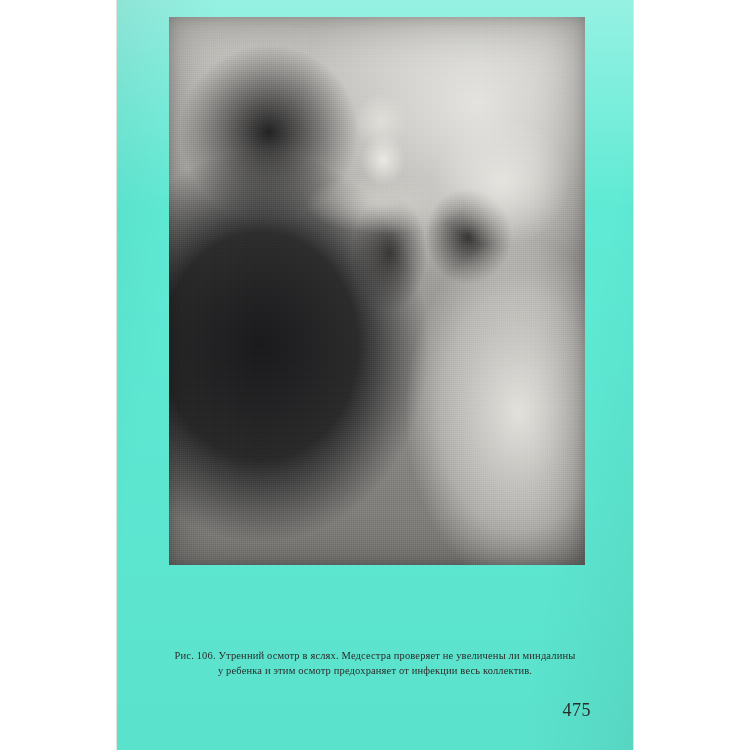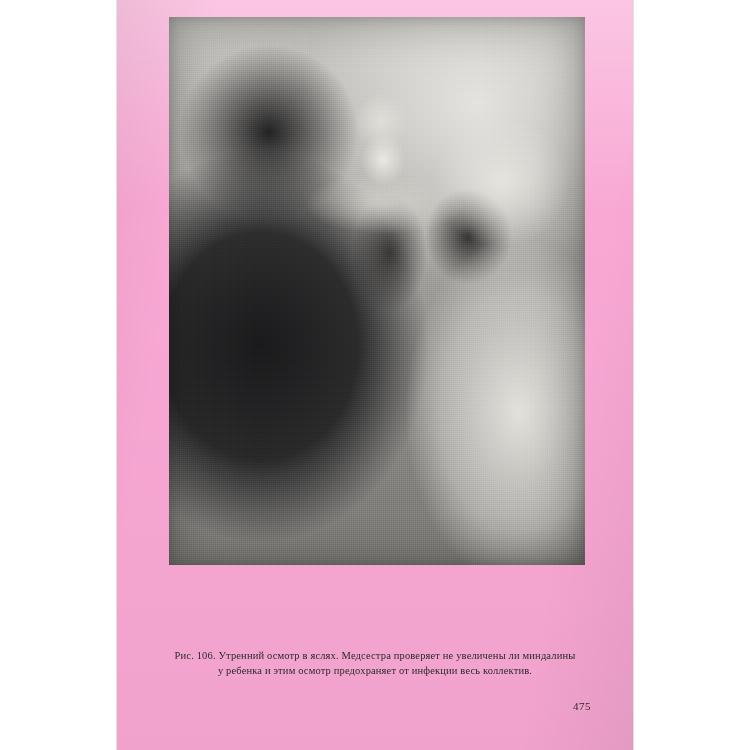--- a/index.html
+++ b/index.html
@@ -14,21 +14,21 @@
     overflow: hidden;
   }
 
   
   #page-scan {
     position: absolute;
     left: 117px;
     top: 0px;
     width: 516px;
     height: 750px;
-    background: #f9a8d4;
+    background: #5eead4;
     box-shadow: 0 0 0 1px #e4e2d8;
   }
   
   #page-scan::before {
     content: "";
     position: absolute;
     inset: 0;
     background:
       linear-gradient(100deg, rgba(0,0,0,0.055) 0%, rgba(0,0,0,0.0) 16%, rgba(0,0,0,0.0) 82%, rgba(0,0,0,0.05) 100%),
       linear-gradient(180deg, rgba(255,255,255,0.35) 0%, rgba(0,0,0,0.0) 28%, rgba(0,0,0,0.035) 100%);
@@ -110,21 +110,21 @@
     color: #2b2b29;
     letter-spacing: 0.15px;
   }
   #figure-caption .cap-line-2 { display: block; }
 
   
   #page-number {
     position: absolute;
     right: 42px;
     top: 700px;
-    font-size: 11px;
+    font-size: 18px;
     color: #2b2b29;
     letter-spacing: 0.5px;
   }
 </style>
 </head>
 <body>
 
 <div id="page-scan">
 
   <div id="figure-photo">

